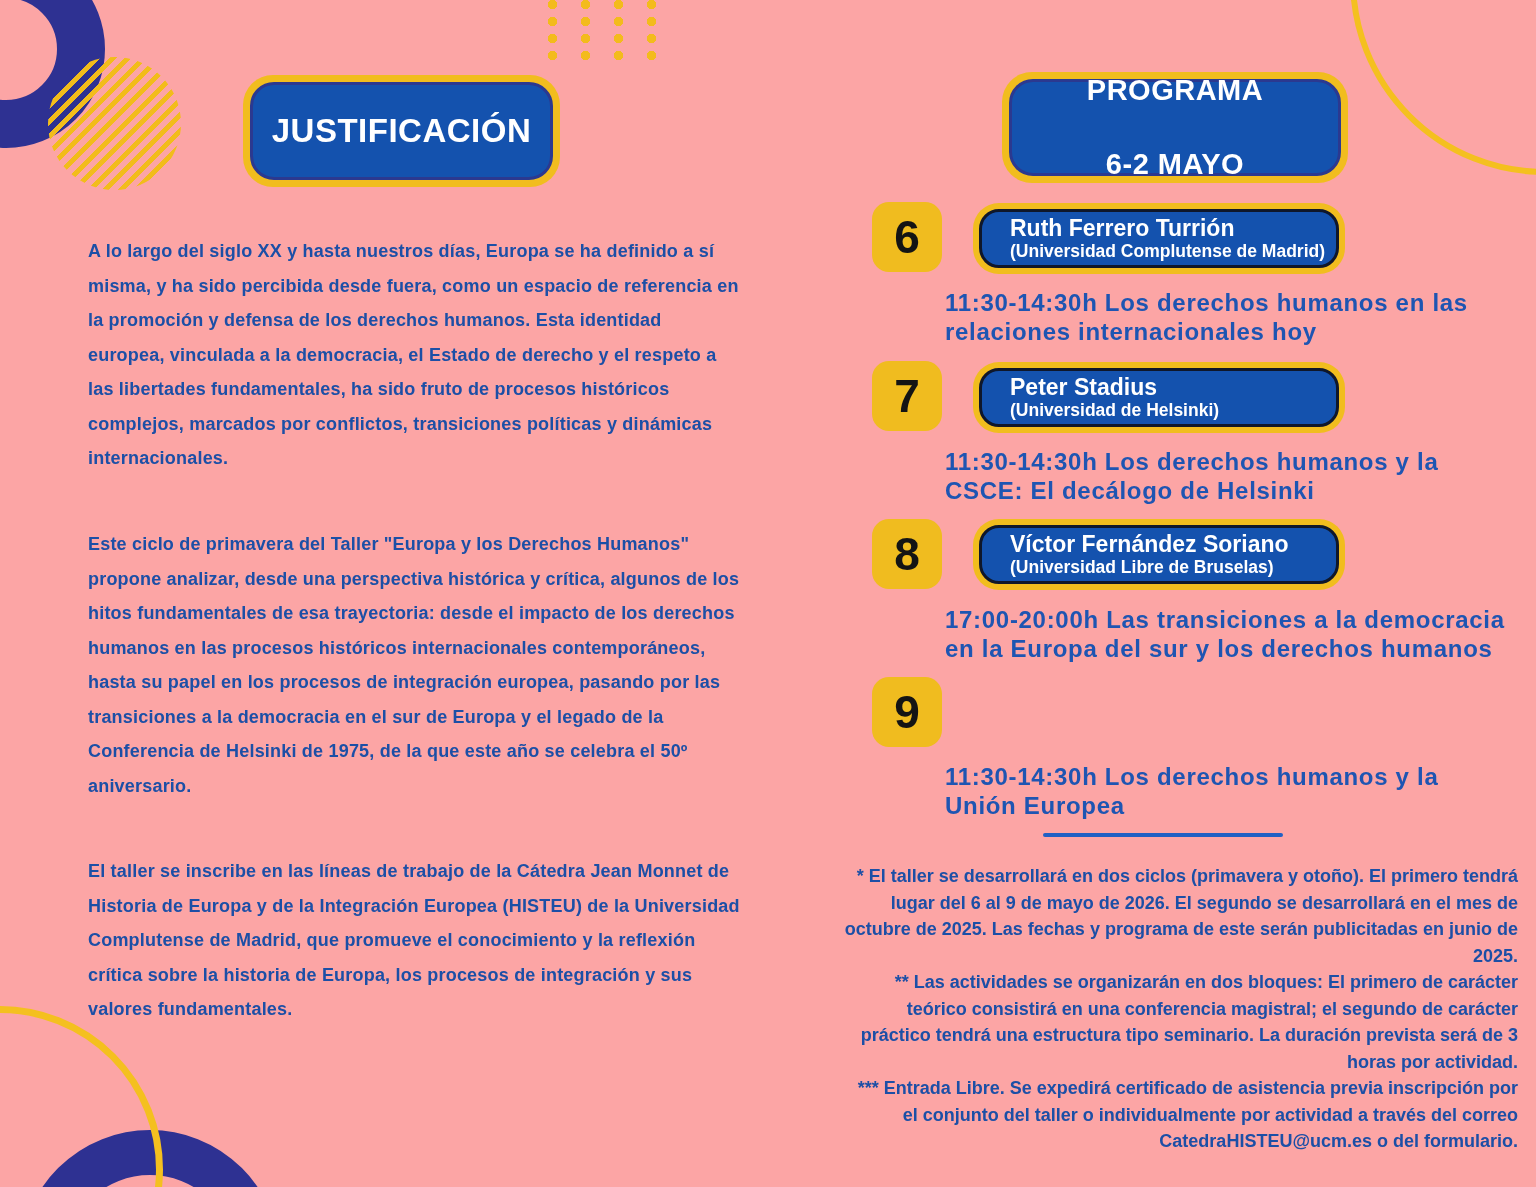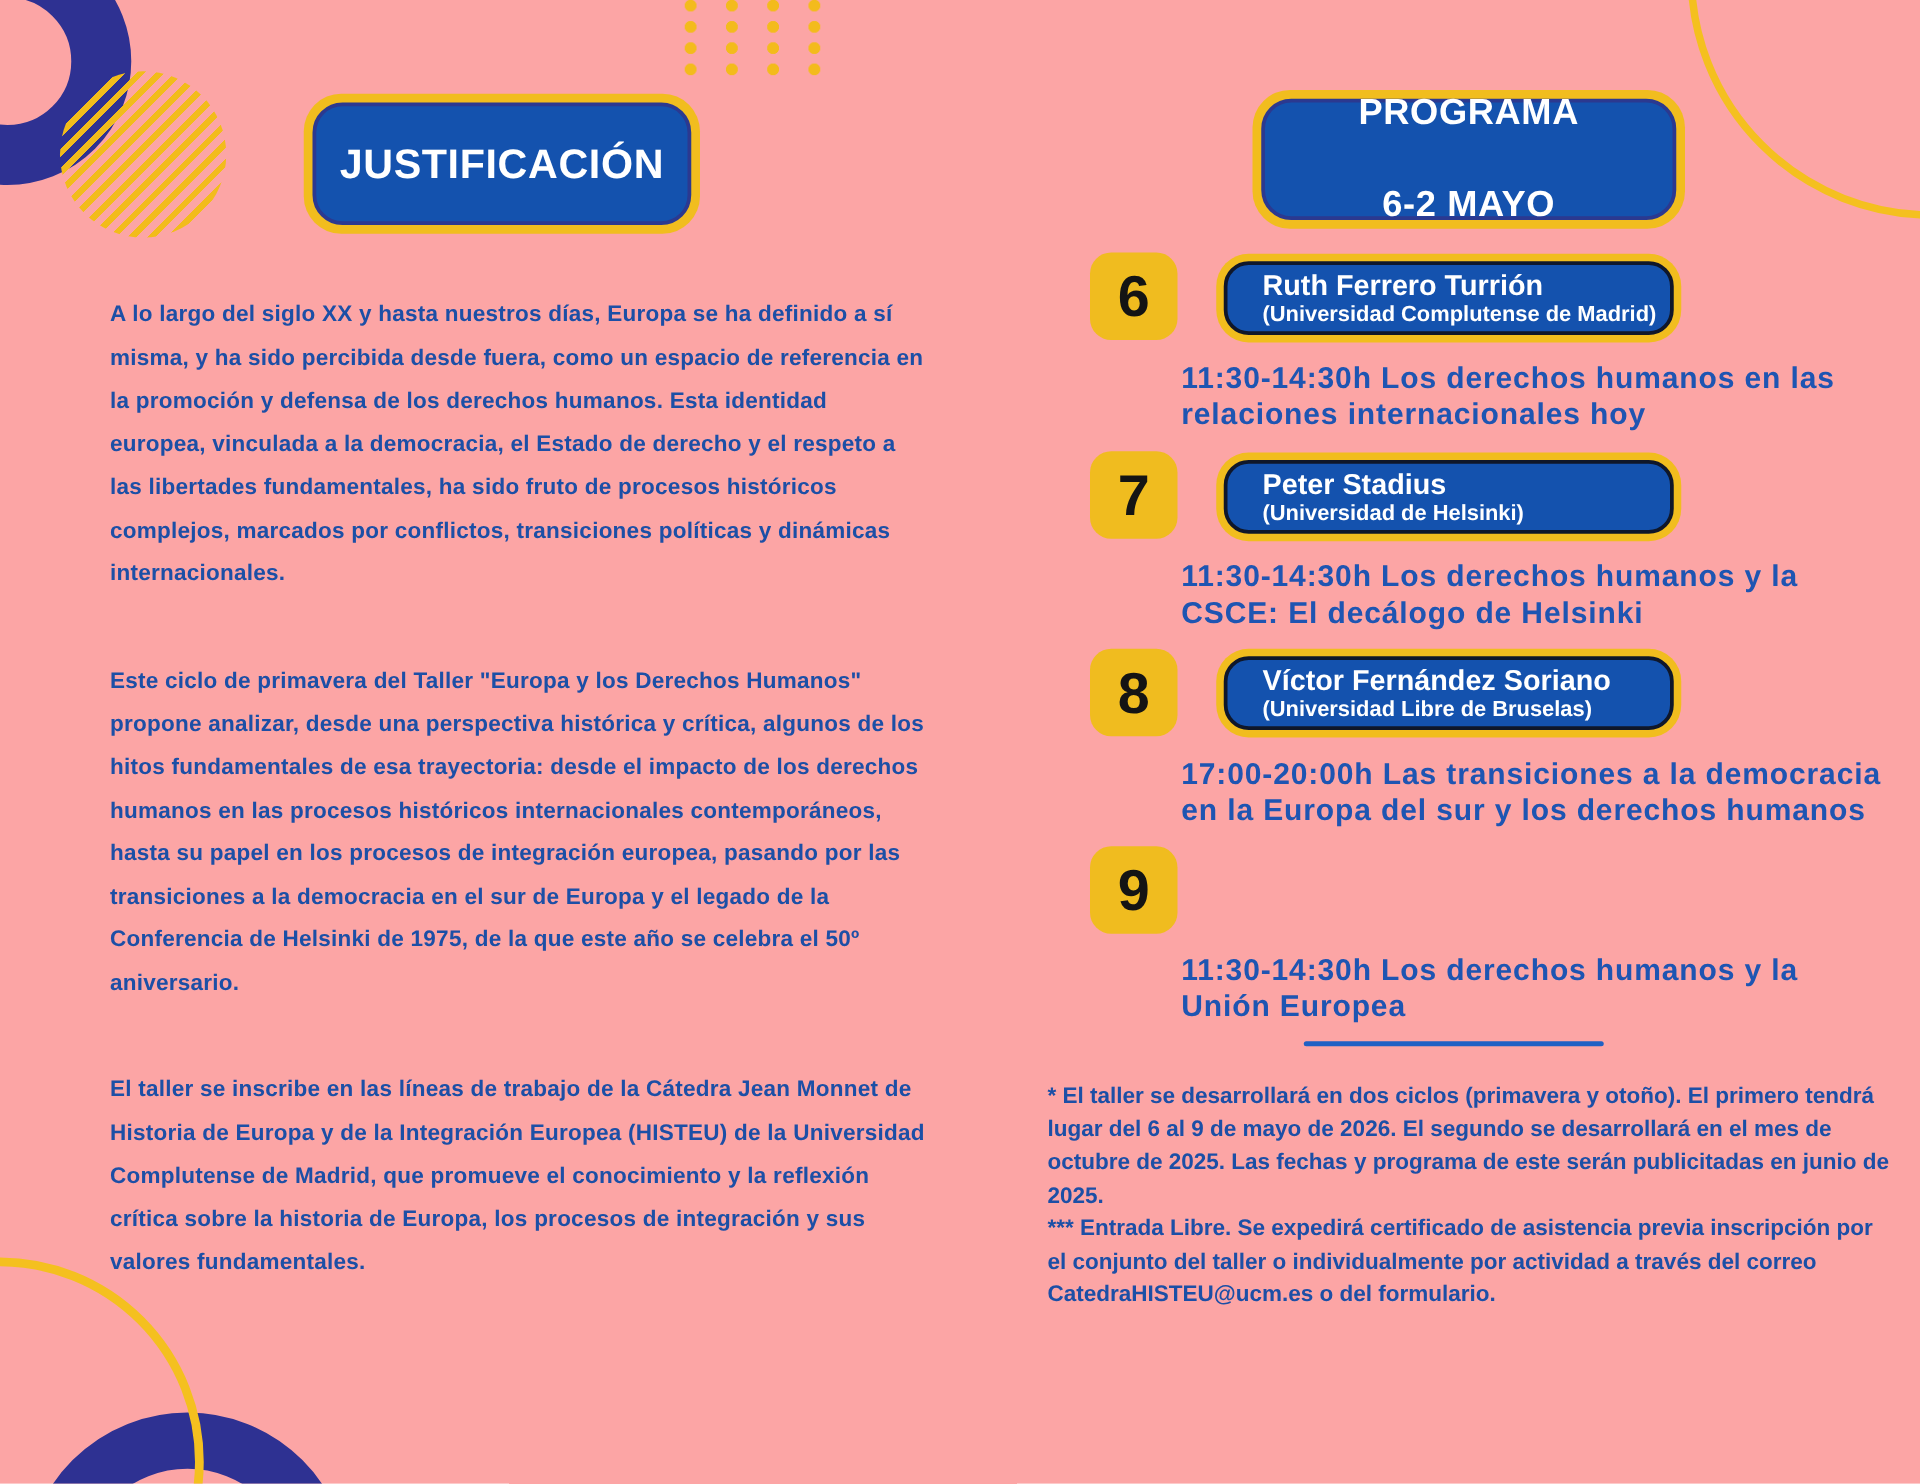--- a/index.html
+++ b/index.html
@@ -73,21 +73,21 @@
   .sched{
     position:absolute;left:945px;width:560px;margin:0;
     color:#1E55B2;font-size:24px;line-height:29px;letter-spacing:0.7px;z-index:5;
   }
   .divider{
     position:absolute;left:1043px;top:833px;width:240px;height:4px;background:#2060C4;
     border-radius:2px;z-index:5;
   }
   
   .footnotes{
-    position:absolute;left:838px;top:863px;width:680px;text-align:left;
+    position:absolute;left:838px;top:863px;width:680px;text-align:right;
     color:#1C4FA6;font-size:18px;line-height:26.5px;z-index:5;
   }
   .footnotes p{margin:0;}
 </style>
 </head>
 <body>
 
 <div class="canvas">
 
   <div class="navy-ring"></div>
@@ -146,16 +146,17 @@
 
   <div class="tile" style="top:677px">
     <span>9</span>
   </div>
   <p class="sched" style="top:762px">11:30-14:30h Los derechos humanos y la Unión Europea</p>
 
   <div class="divider"></div>
 
   <div class="footnotes">
     <p>* El taller se desarrollará en dos ciclos (primavera y otoño). El primero tendrá lugar del 6 al 9 de mayo de 2026. El segundo se desarrollará en el mes de octubre de 2025. Las fechas y programa de este serán publicitadas en junio de 2025.</p>
+    <p>** Las actividades se organizarán en dos bloques: El primero de carácter teórico consistirá en una conferencia magistral; el segundo de carácter práctico tendrá una estructura tipo seminario. La duración prevista será de 3 horas por actividad.</p>
     <p>*** Entrada Libre. Se expedirá certificado de asistencia previa inscripción por el conjunto del taller o individualmente por actividad a través del correo CatedraHISTEU@ucm.es o del formulario.</p>
   </div>
 
 </div>
 
 </body></html>

